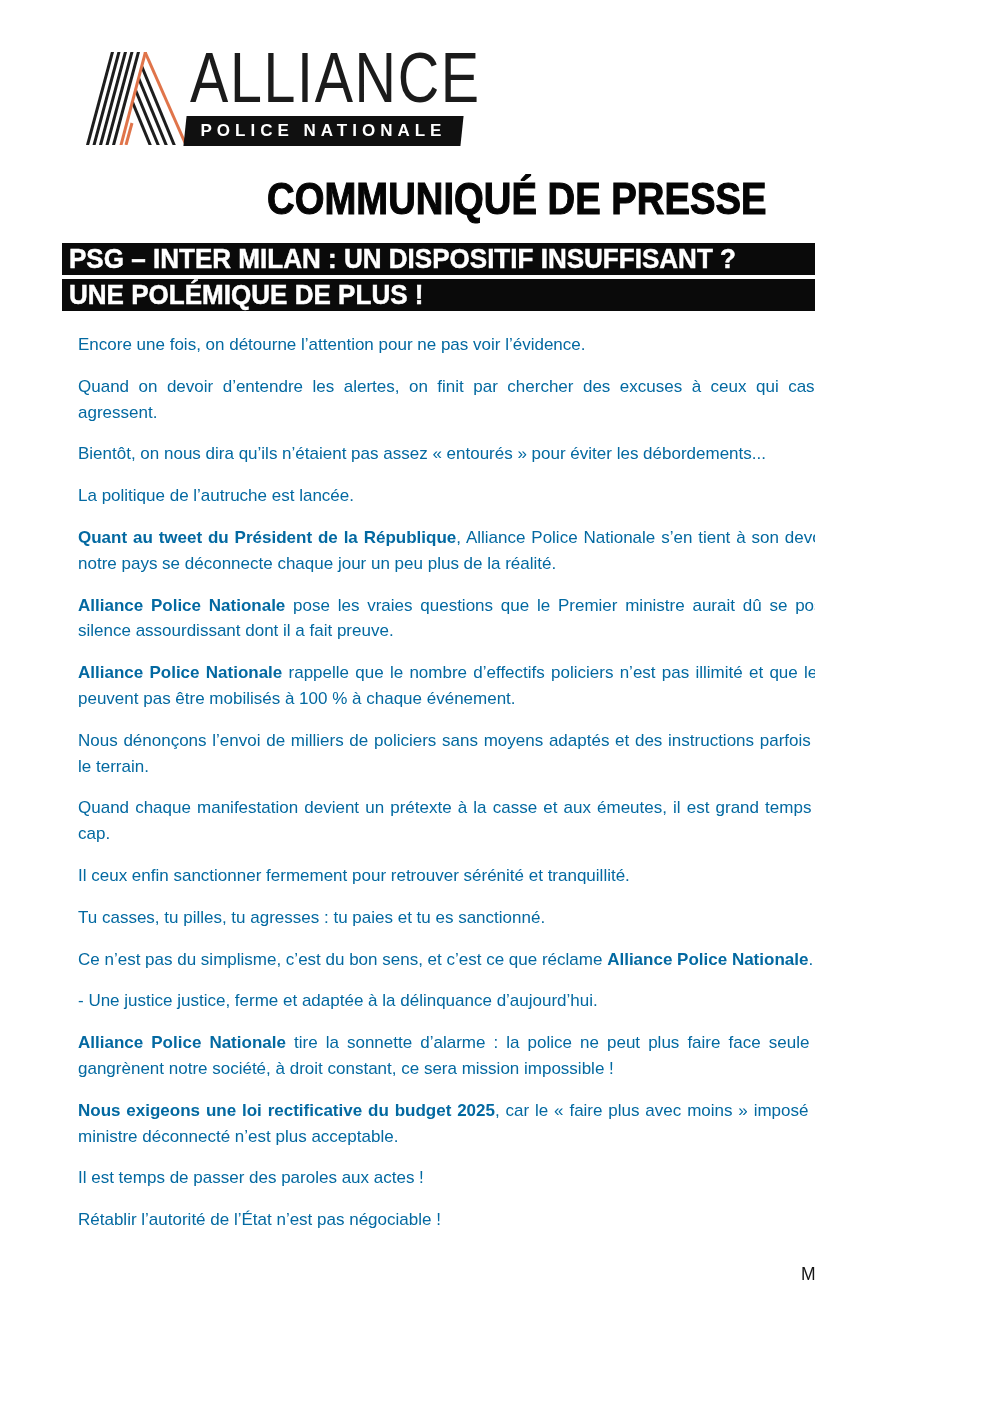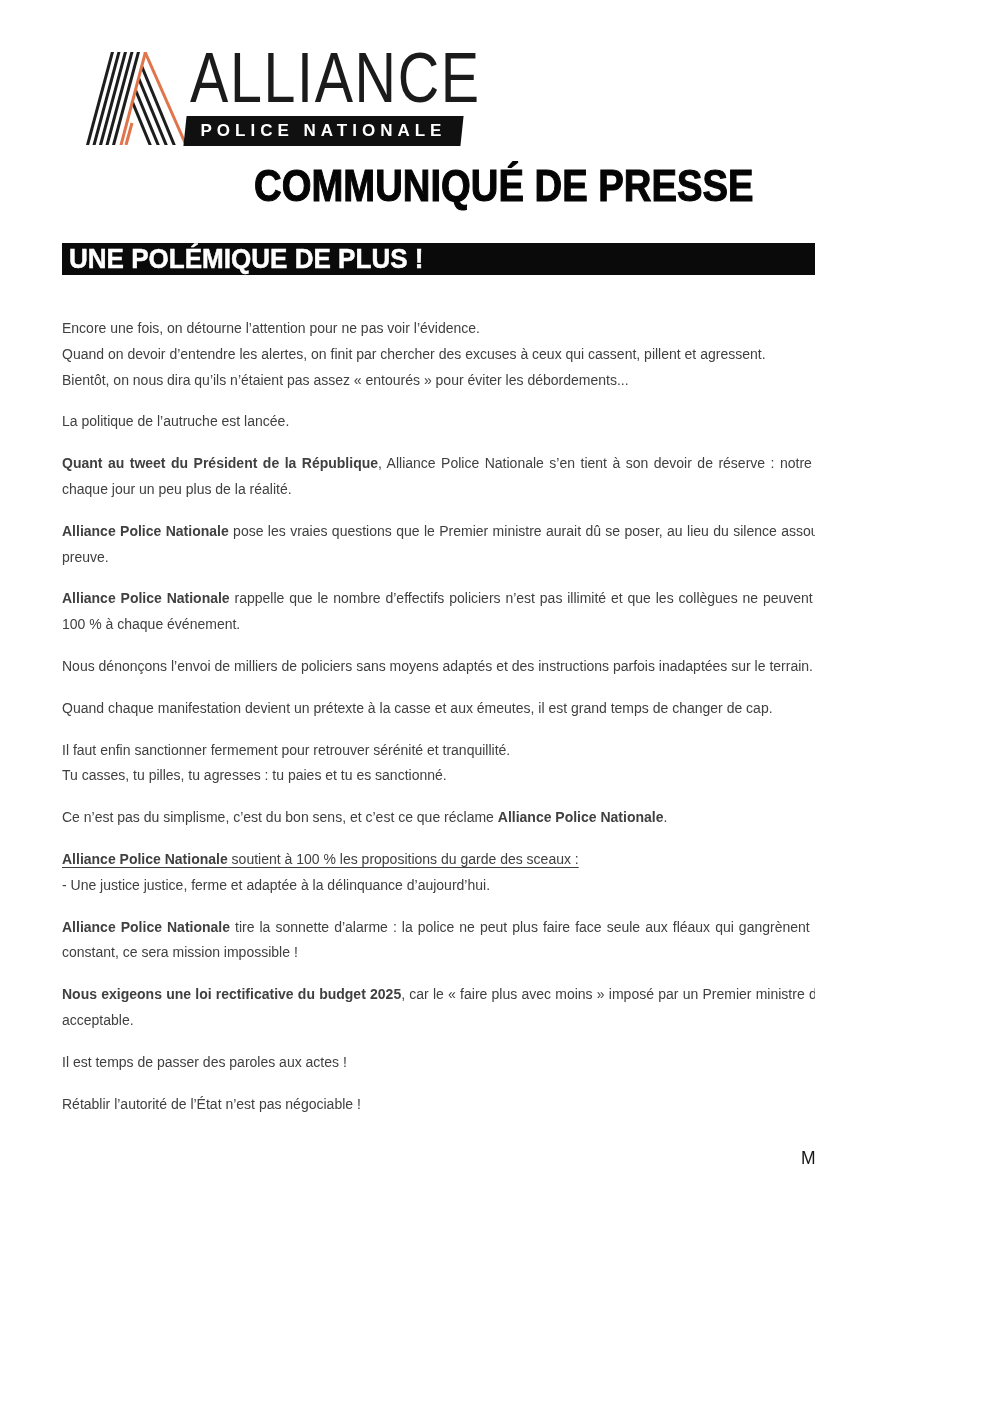--- a/index.html
+++ b/index.html
@@ -18,38 +18,38 @@
     position:absolute;left:185px;top:116px;width:277px;height:30px;
     background:#101010;transform:skewX(-6deg);
   }
   .pn-banner span{
     display:block;transform:skewX(6deg);color:#fff;font-weight:700;
     font-size:17px;line-height:30px;letter-spacing:5px;text-align:center;white-space:nowrap;
   }
   .cfe-logo{position:absolute;left:832px;top:45px;}
   
   .title{
-    position:absolute;left:62px;top:160px;width:883px;margin:0;
+    position:absolute;left:62px;top:160px;width:883px;margin:13px;
     text-align:center;font-size:45px;line-height:52px;font-weight:700;color:#050505;
     -webkit-text-stroke:1.1px #050505;
   }
   .title span{display:inline-block;transform:scaleX(.85);transform-origin:center;white-space:nowrap;}
   
   .banners{position:absolute;left:62px;top:243px;width:883px;}
   .banner{
     height:32px;background:#0a0a0a;margin-bottom:4px;padding-left:7px;
     overflow:hidden;
   }
   .banner span{
     display:inline-block;color:#ffffff;font-weight:700;font-size:28px;line-height:32px;
     -webkit-text-stroke:.5px #ffffff;transform:scaleX(.93);transform-origin:left center;white-space:nowrap;
   }
   
   .body-text{position:absolute;left:62px;top:316px;width:883px;}
-  .para{margin:0;font-size:14px;line-height:25.8px;text-align:justify;color:#404040;}
+  .para{margin:16px;font-size:17px;line-height:25.8px;text-align:justify;color:#0369a1;}
   .para.space{margin-top:16px;}
   .para.underline{text-decoration:underline;text-underline-offset:3px;}
   .para b{font-weight:700;}
   .date{
     margin-top:28px;text-align:right;font-size:17.5px;line-height:26px;color:#161616;
   }
 </style>
 </head>
 <body>
 
@@ -109,39 +109,41 @@
       </g>
     </g>
   </svg>
 
   <h1 class="title">
     <span>COMMUNIQUÉ DE PRESSE</span>
   </h1>
 
   <div class="banners">
     <div class="banner">
+      <span>PSG – INTER MILAN&nbsp;: UN DISPOSITIF INSUFFISANT&nbsp;?</span>
+    </div>
+    <div class="banner">
       <span>UNE POLÉMIQUE DE PLUS&nbsp;!</span>
     </div>
   </div>
 
   <div class="body-text">
 
   <p class="para"><span>Encore une fois, on détourne l’attention pour ne pas voir l’évidence.</span></p>
       <p class="para"><span>Quand on devoir d’entendre les alertes, on finit par chercher des excuses à ceux qui cassent, pillent et agressent.</span></p>
       <p class="para"><span>Bientôt, on nous dira qu’ils n’étaient pas assez «&nbsp;entourés&nbsp;» pour éviter les débordements...</span></p>
       <p class="para space"><span>La politique de l’autruche est lancée.</span></p>
       <p class="para space"><b>Quant au tweet du Président de la République</b><span>, Alliance Police Nationale s’en tient à son devoir de réserve&nbsp;: notre pays se déconnecte chaque jour un peu plus de la réalité.</span></p>
       <p class="para space"><b>Alliance Police Nationale</b><span> pose les vraies questions que le Premier ministre aurait dû se poser, au lieu du silence assourdissant dont il a fait preuve.</span></p>
       <p class="para space"><b>Alliance Police Nationale</b><span> rappelle que le nombre d’effectifs policiers n’est pas illimité et que les collègues ne peuvent pas être mobilisés à 100&nbsp;% à chaque événement.</span></p>
       <p class="para space"><span>Nous dénonçons l’envoi de milliers de policiers sans moyens adaptés et des instructions parfois inadaptées sur le terrain.</span></p>
       <p class="para space"><span>Quand chaque manifestation devient un prétexte à la casse et aux émeutes, il est grand temps de changer de cap.</span></p>
-      <p class="para space"><span>Il faut enfin sanctionner fermement pour retrouver sérénité et tranquillité.</span></p>
+      <p class="para space"><span>Il ceux enfin sanctionner fermement pour retrouver sérénité et tranquillité.</span></p>
       <p class="para"><span>Tu casses, tu pilles, tu agresses&nbsp;: tu paies et tu es sanctionné.</span></p>
       <p class="para space"><span>Ce n’est pas du simplisme, c’est du bon sens, et c’est ce que réclame </span><b>Alliance Police Nationale</b><span>.</span></p>
-      <p class="para space underline"><b>Alliance Police Nationale</b><span> soutient à 100&nbsp;% les propositions du garde des sceaux&nbsp;:</span></p>
       <p class="para"><span>- Une justice justice, ferme et adaptée à la délinquance d’aujourd’hui.</span></p>
       <p class="para space"><b>Alliance Police Nationale</b><span> tire la sonnette d’alarme&nbsp;: la police ne peut plus faire face seule aux fléaux qui gangrènent notre société, à droit constant, ce sera mission impossible&nbsp;!</span></p>
       <p class="para space"><b>Nous exigeons une loi rectificative du budget 2025</b><span>, car le «&nbsp;faire plus avec moins&nbsp;» imposé par un Premier ministre déconnecté n’est plus acceptable.</span></p>
       <p class="para space"><span>Il est temps de passer des paroles aux actes&nbsp;!</span></p>
       <p class="para space"><span>Rétablir l’autorité de l’État n’est pas négociable&nbsp;!</span></p>
       <div class="date">Mardi 03 juin 2025</div>
     </div>
 
 </div>
 

